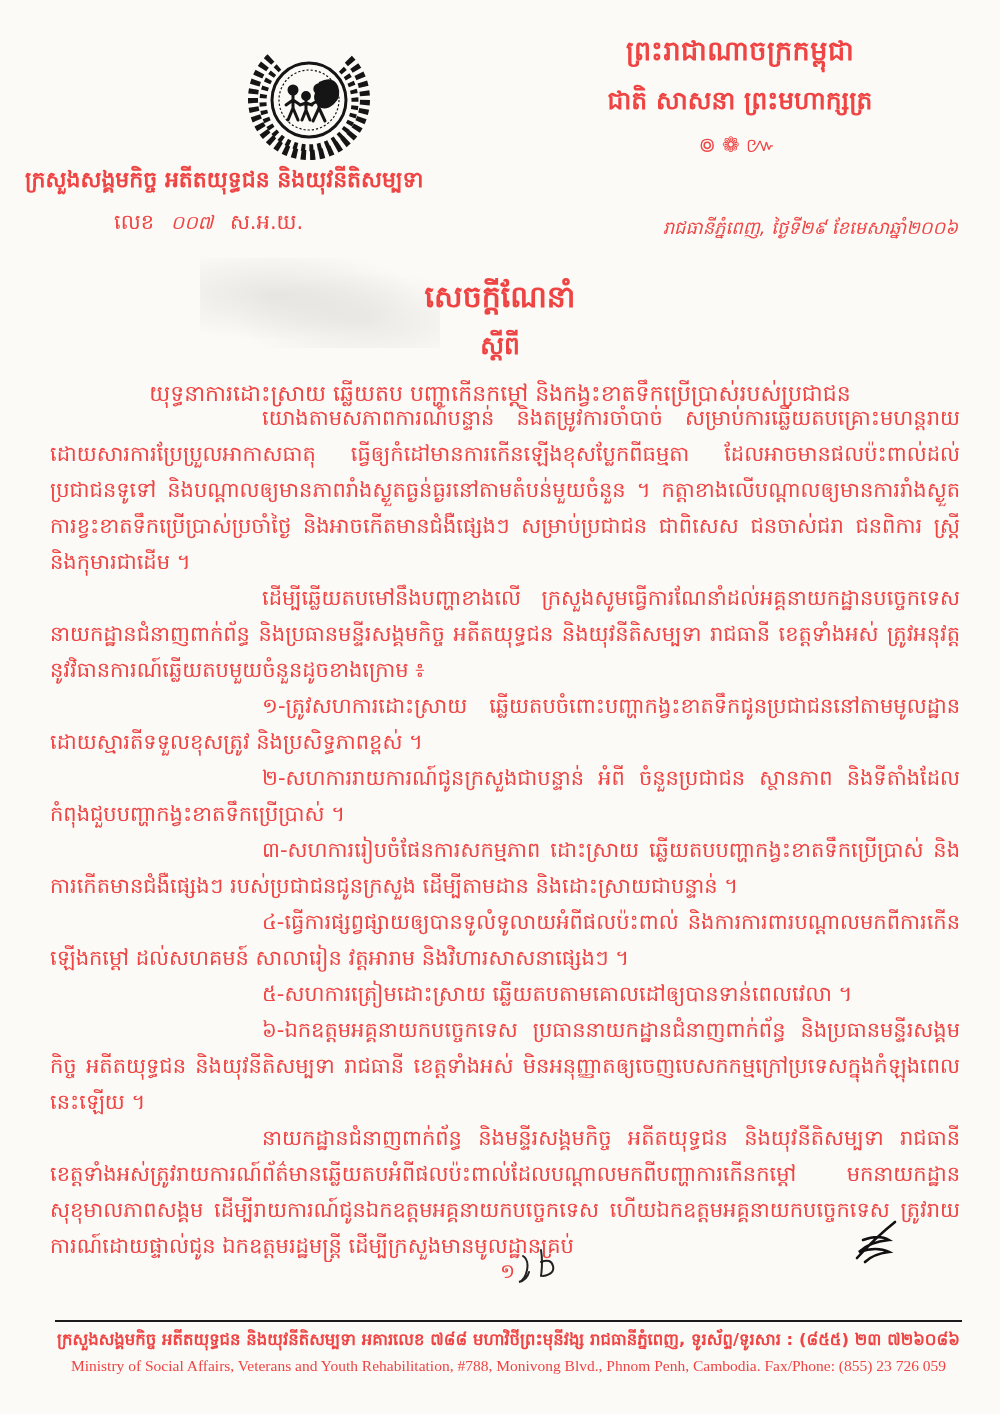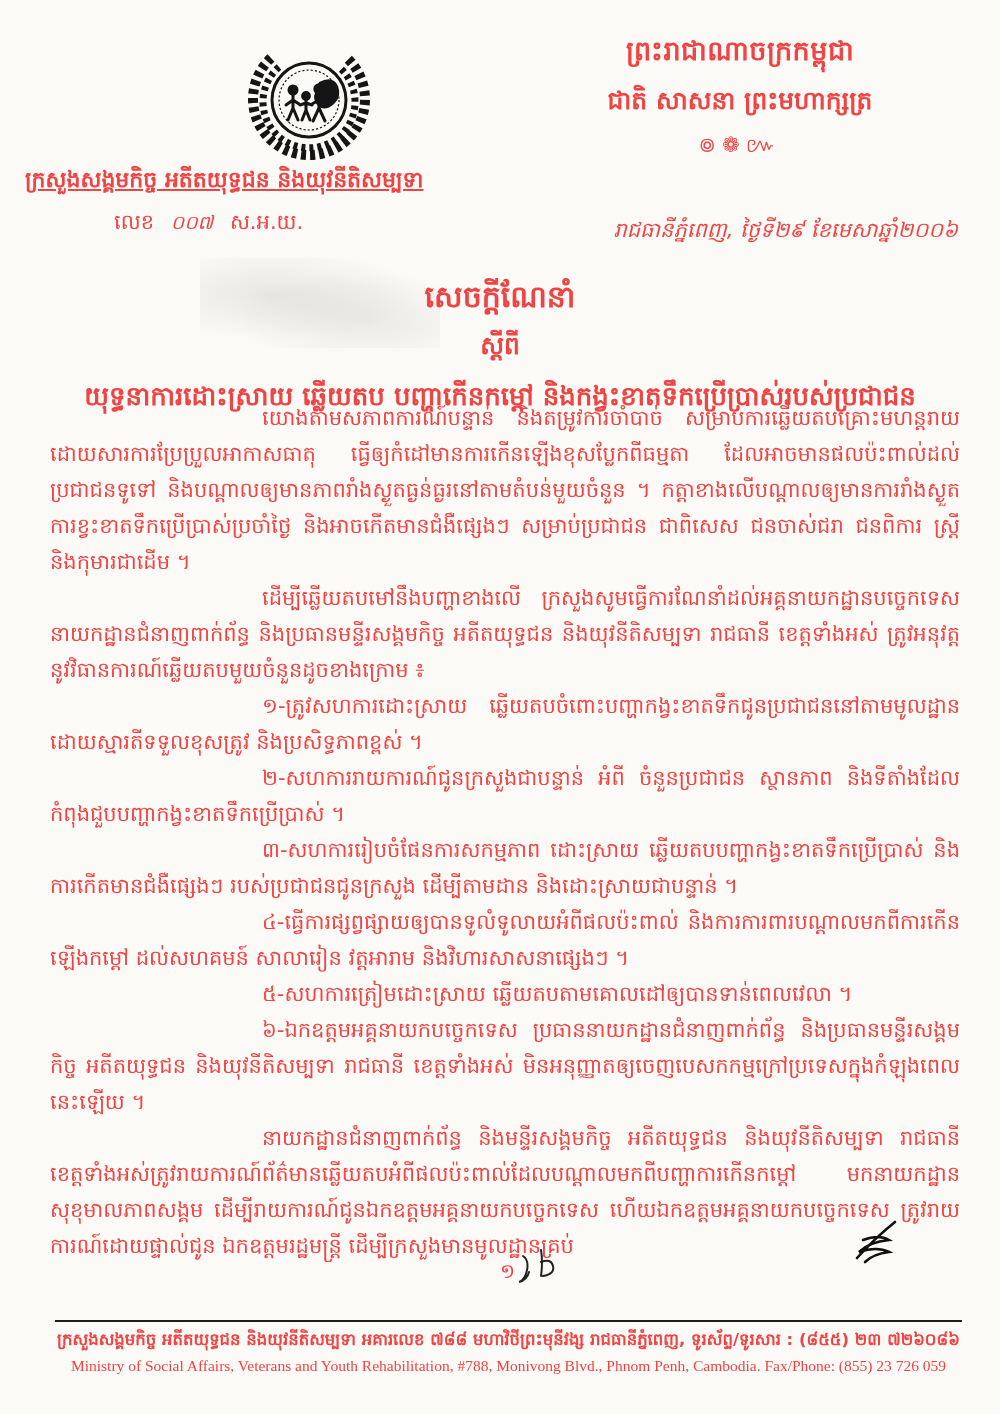--- a/index.html
+++ b/index.html
@@ -7,29 +7,29 @@
     position:relative;width:1000px;height:1414px;margin:0 auto;
     background:#fbfaf6;color:#ef4444;overflow:hidden;
     font-family:"DejaVu Sans","Liberation Sans",sans-serif;
   }
   
   .seal{position:absolute;left:243px;top:40px;width:132px;height:128px;}
   .kingdom-block{position:absolute;left:510px;top:34px;width:460px;text-align:center;}
   .kingdom{font-size:27px;font-weight:bold;letter-spacing:.5px;}
   .motto{font-size:25px;font-weight:bold;margin-top:12px;}
   .ornament{font-size:21px;margin-top:10px;letter-spacing:6px;}
-  .ministry-name{position:absolute;left:25px;top:166px;font-size:22px;font-weight:bold;white-space:nowrap;text-decoration:underline;}
+  .ministry-name{position:absolute;left:25px;top:166px;font-size:22px;font-weight:bold;white-space:nowrap;}
   .ref-line{position:absolute;left:114px;top:208px;font-size:21px;white-space:nowrap;}
   .ref-number{font-style:italic;font-size:19px;padding:0 10px;}
-  .date-line{position:absolute;right:42px;top:216px;font-size:21px;font-style:italic;white-space:nowrap;}
+  .date-line{position:absolute;right:42px;top:216px;font-size:18px;font-style:italic;white-space:nowrap;}
   
   .title-block{position:absolute;left:0;right:0;top:278px;text-align:center;}
   .doc-title{font-size:30px;font-weight:bold;}
   .doc-subtitle{font-size:25px;font-weight:bold;margin-top:8px;}
-  .doc-subject{font-size:26px;font-weight:bold;margin-top:14px;padding:0 60px;text-align:center;}
+  .doc-subject{font-size:22px;font-weight:normal;margin-top:14px;padding:0 60px;text-align:center;}
   .smudge{position:absolute;left:200px;top:258px;width:240px;height:90px;
     background:radial-gradient(ellipse at 30% 40%,rgba(90,90,90,.12),rgba(0,0,0,0) 60%),
                radial-gradient(ellipse at 70% 70%,rgba(90,90,90,.10),rgba(0,0,0,0) 55%);}
   
   .body-text{position:absolute;left:50px;right:40px;top:400px;height:862px;overflow:hidden;}
   .body-text p{margin:0;font-size:21px;line-height:36px;text-align:justify;text-indent:212px;}
   
   .page-mark{position:absolute;left:500px;top:1248px;font-size:20px;}
   .page-mark svg{vertical-align:-14px;margin-left:2px;}
   .signature{position:absolute;left:845px;top:1218px;}

